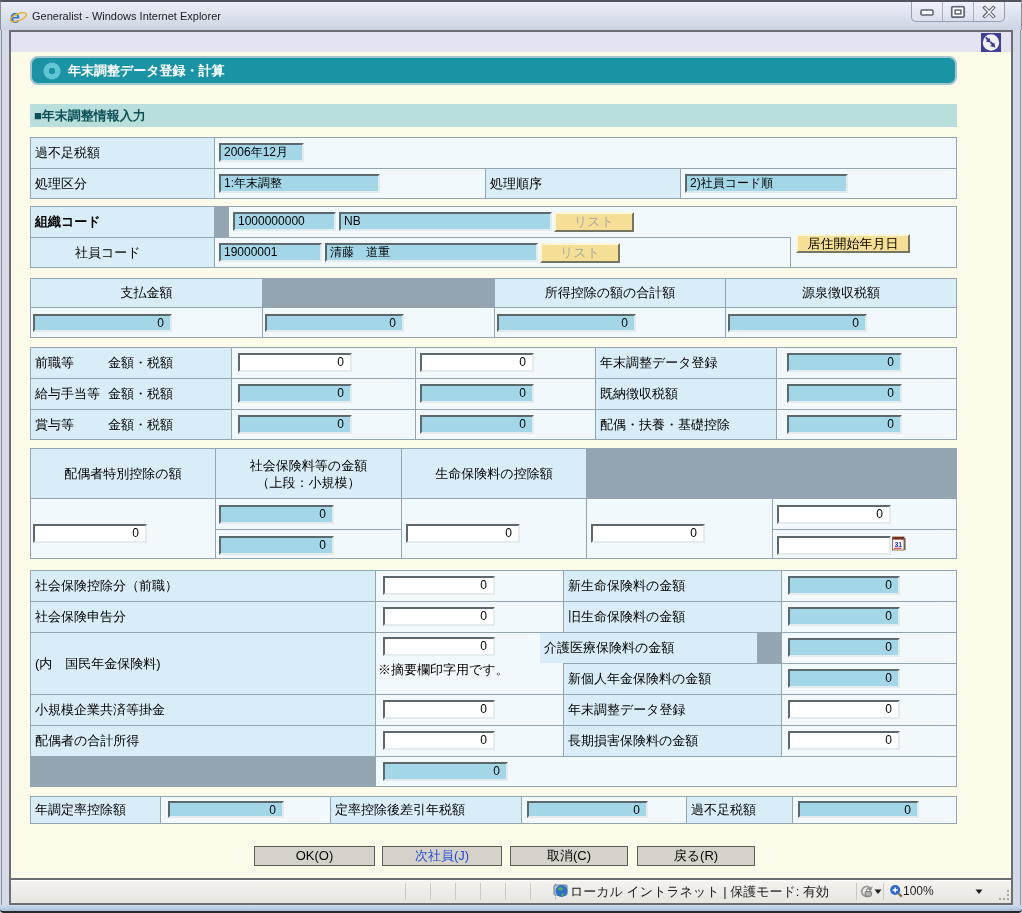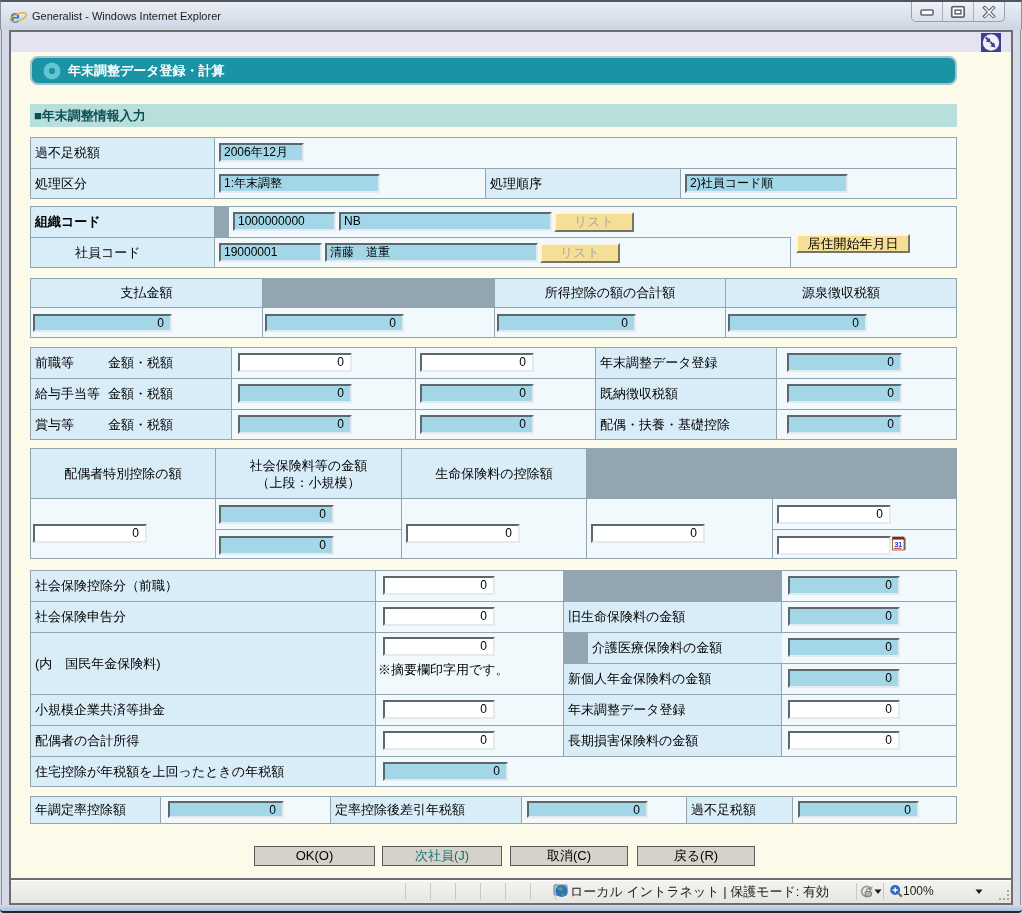--- a/index.html
+++ b/index.html
@@ -237,20 +237,23 @@
         </svg>
       </div>
 </div>
 <div class="tbl" id="t6" style="left:19px;top:538px;width:927px;height:217px">
 <div class="cell lab" style="left:1px;top:1px;width:344px;height:30px">
         <span class="tx" style="">社会保険控除分（前職）</span>
       </div>
 <div class="cell val" style="left:346px;top:1px;width:187px;height:30px">
         <div class="inp ed num" style="left:7px;top:5px;width:112px;height:19px">0</div>
       </div>
+<div class="cell lab" style="left:534px;top:1px;width:217px;height:30px">
+        <span class="tx" style="">新生命保険料の金額</span>
+      </div>
 <div class="cell val" style="left:752px;top:1px;width:174px;height:30px">
         <div class="inp ro num" style="left:6px;top:5px;width:112px;height:19px">0</div>
       </div>
 <div class="cell lab" style="left:1px;top:32px;width:344px;height:30px">
         <span class="tx" style="">社会保険申告分</span>
       </div>
 <div class="cell val" style="left:346px;top:32px;width:187px;height:30px">
         <div class="inp ed num" style="left:7px;top:5px;width:112px;height:19px">0</div>
       </div>
 <div class="cell lab" style="left:534px;top:32px;width:217px;height:30px">
@@ -259,21 +262,21 @@
 <div class="cell val" style="left:752px;top:32px;width:174px;height:30px">
         <div class="inp ro num" style="left:6px;top:5px;width:112px;height:19px">0</div>
       </div>
 <div class="cell lab" style="left:1px;top:63px;width:344px;height:61px">
         <span class="tx" style="">(内　国民年金保険料)</span>
       </div>
 <div class="cell val" style="left:346px;top:63px;width:187px;height:61px">
         <div class="inp ed num" style="left:7px;top:4px;width:112px;height:19px">0</div>
         <span style="position:absolute;left:2px;top:28px;font-size:13px;white-space:nowrap">※摘要欄印字用です。</span>
       </div>
-<div class="cell lab" style="left:558px;top:63px;width:217px;height:30px">
+<div class="cell lab" style="left:510px;top:63px;width:217px;height:30px">
         <span class="tx" style="">介護医療保険料の金額</span>
       </div>
 <div class="cell val" style="left:752px;top:63px;width:174px;height:30px">
         <div class="inp ro num" style="left:6px;top:5px;width:112px;height:19px">0</div>
       </div>
 <div class="cell lab" style="left:534px;top:94px;width:217px;height:30px">
         <span class="tx" style="">新個人年金保険料の金額</span>
       </div>
 <div class="cell val" style="left:752px;top:94px;width:174px;height:30px">
         <div class="inp ro num" style="left:6px;top:5px;width:112px;height:19px">0</div>
@@ -294,23 +297,20 @@
         <span class="tx" style="">配偶者の合計所得</span>
       </div>
 <div class="cell val" style="left:346px;top:156px;width:187px;height:30px">
         <div class="inp ed num" style="left:7px;top:5px;width:112px;height:19px">0</div>
       </div>
 <div class="cell lab" style="left:534px;top:156px;width:217px;height:30px">
         <span class="tx" style="">長期損害保険料の金額</span>
       </div>
 <div class="cell val" style="left:752px;top:156px;width:174px;height:30px">
         <div class="inp ed num" style="left:6px;top:5px;width:112px;height:19px">0</div>
-      </div>
-<div class="cell lab" style="left:1px;top:187px;width:344px;height:29px">
-        <span class="tx" style="">住宅控除が年税額を上回ったときの年税額</span>
       </div>
 <div class="cell val" style="left:346px;top:187px;width:580px;height:29px">
         <div class="inp ro num" style="left:7px;top:5px;width:125px;height:19px">0</div>
       </div>
 </div>
 <div class="tbl" id="t7" style="left:19px;top:764px;width:927px;height:28px">
 <div class="cell lab" style="left:1px;top:1px;width:129px;height:26px">
         <span class="tx" style="">年調定率控除額</span>
       </div>
 <div class="cell val" style="left:131px;top:1px;width:169px;height:26px">
@@ -323,21 +323,21 @@
         <div class="inp ro num" style="left:5px;top:4px;width:121px;height:17px">0</div>
       </div>
 <div class="cell lab" style="left:657px;top:1px;width:105px;height:26px">
         <span class="tx" style="">過不足税額</span>
       </div>
 <div class="cell val" style="left:763px;top:1px;width:163px;height:26px">
         <div class="inp ro num" style="left:5px;top:4px;width:121px;height:17px">0</div>
       </div>
 </div>
 <div class="btn-g" style="left:243px;top:814px;width:121px;height:20px;color:#000">OK(O)</div>
-<div class="btn-g" style="left:371px;top:814px;width:120px;height:20px;color:#0f766e">次社員(J)</div>
+<div class="btn-g" style="left:371px;top:814px;width:120px;height:20px;color:#1d4ed8">次社員(J)</div>
 <div class="btn-g" style="left:499px;top:814px;width:118px;height:20px;color:#000">取消(C)</div>
 <div class="btn-g" style="left:626px;top:814px;width:118px;height:20px;color:#000">戻る(R)</div>
  <div id="status">
       <div class="tick2" style="left:394px"></div>
       <div class="tick2" style="left:419px"></div>
       <div class="tick2" style="left:444px"></div>
       <div class="tick2" style="left:469px"></div>
       <div class="tick2" style="left:494px"></div>
       <div class="tick2" style="left:519px"></div>
       <div class="tick2" style="left:544px"></div>

